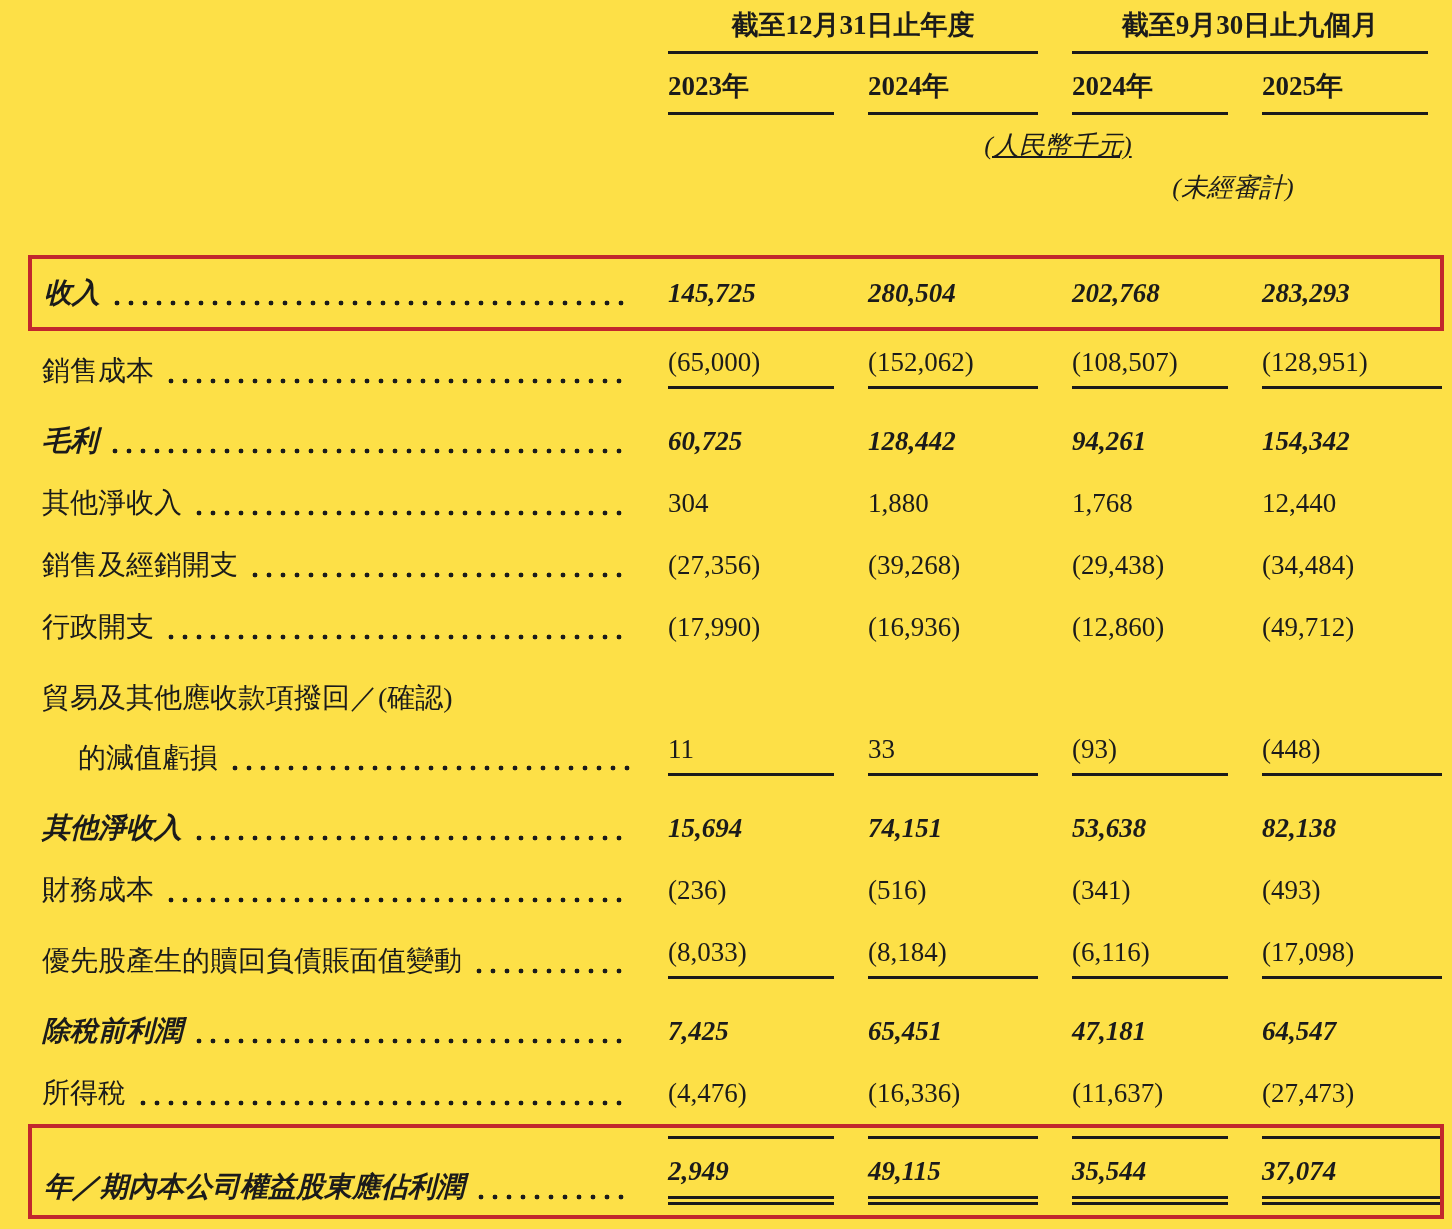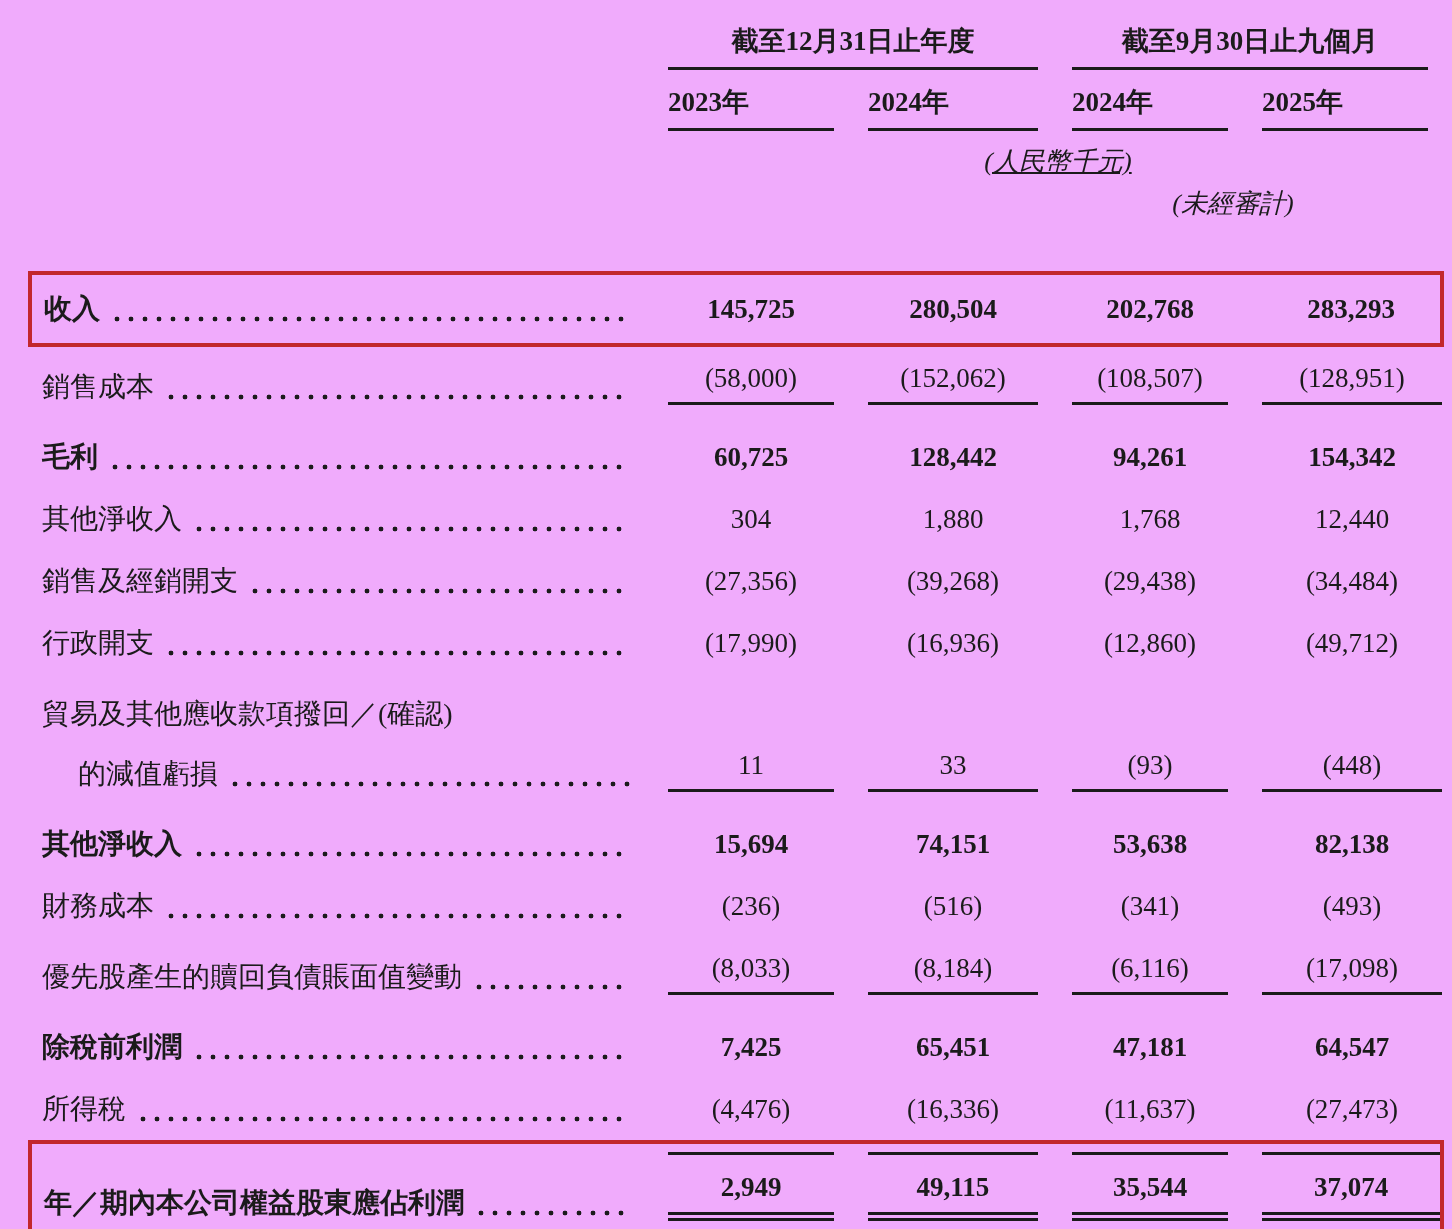--- a/index.html
+++ b/index.html
@@ -1,18 +1,18 @@
 <!DOCTYPE html>
 <html><head>
 <meta charset="utf-8">
 <style>
   html,body { margin:0; padding:0; background:#ffffff; }
   .page {
     position:relative; width:1452px; height:1229px; overflow:hidden;
-    background:#f0abfc; box-sizing:border-box; padding-top:24px;
+    background:#fde047; box-sizing:border-box; padding-top:8px;
     font-family:"Liberation Serif","DejaVu Serif",serif; color:#1b1b1b;
   }
   table.fin { border-collapse:collapse; table-layout:fixed; width:1412px; margin-left:28px; }
   th, td { padding:0; font-weight:normal; vertical-align:bottom; }
 
   
   .group-h { font-weight:bold; font-size:27px; text-align:center;
              line-height:34px; padding-bottom:9px; border-bottom:3px solid #1b1b1b;
              margin-left:34px; }
   .group-h.last { margin-right:14px; }
@@ -26,23 +26,23 @@
 
   
   tbody td { padding-top:13px; padding-bottom:13px; }
   .lblwrap { display:flex; align-items:baseline; font-size:28px; line-height:36px; padding-left:12px; }
   .lblwrap .lbl { white-space:nowrap; }
   .lblwrap.indent { padding-left:48px; }
   .leader { flex:1 1 auto; align-self:flex-end; height:6px; min-width:18px;
             margin:0 4px 5px 14px;
             background-image:radial-gradient(circle at 3px 3px,#1b1b1b 2.1px,transparent 2.7px);
             background-size:14px 6px; background-repeat:repeat-x; background-position:0 50%; }
-  .cell { text-align:center; font-size:27px; line-height:36px; margin-left:34px; }
+  .cell { text-align:left; font-size:27px; line-height:36px; margin-left:34px; }
   td.num-last .cell { }
-  tr.bold .lblwrap, tr.bold .cell { font-weight:bold; }
+  tr.bold .lblwrap, tr.bold .cell { font-weight:bold;font-style:italic; }
 
   tr.rule td { padding-bottom:4px; }
   tr.rule .cell { border-bottom:3px solid #1b1b1b; padding-bottom:6px; }
   tr.gap td { padding-top:30px; }
   tr.lblonly td { padding-top:22px; padding-bottom:2px; }
 
   
   tr.hl td { border-top:4px solid #c2272d; border-bottom:4px solid #c2272d;
              padding-top:16px; padding-bottom:16px; }
   tr.hl td:first-child { border-left:4px solid #c2272d; }
@@ -127,21 +127,21 @@
       </tr>
 
       <tr class="rule">
         <td>
             <div class="lblwrap">
               <span class="lbl">銷售成本</span>
               <span class="leader"></span>
             </div>
           </td>
         <td class="num">
-            <div class="cell">(58,000)</div>
+            <div class="cell">(65,000)</div>
           </td>
         <td class="num">
             <div class="cell">(152,062)</div>
           </td>
         <td class="num">
             <div class="cell">(108,507)</div>
           </td>
         <td class="num num-last">
             <div class="cell">(128,951)</div>
           </td>

